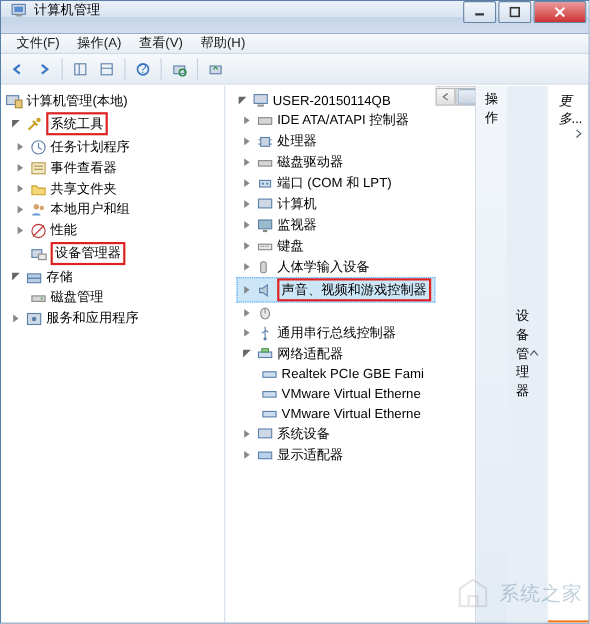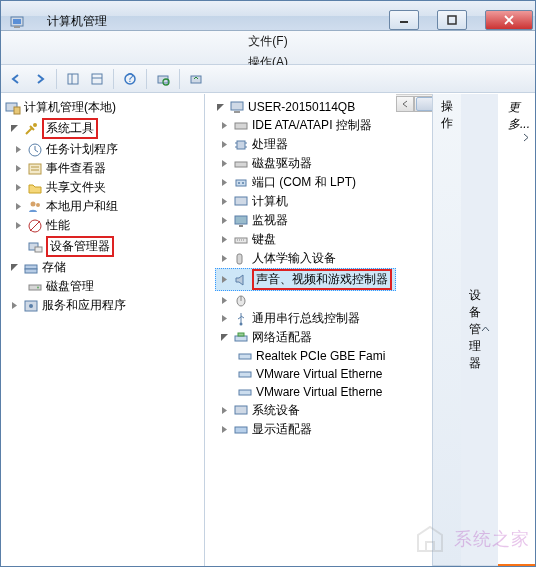--- a/index.html
+++ b/index.html
@@ -1,26 +1,26 @@
 <!DOCTYPE html>
 <html><head>
 <meta charset="utf-8">
 <style>
 * { box-sizing: border-box; margin: 0; padding: 0; font-family: "Microsoft YaHei", "Segoe UI", Tahoma, sans-serif; font-size: 12px; }
 body { background: #dde4ec; width: 536px; height: 567px; overflow: hidden; }
 
 .window { width: 536px; height: 567px; background: #fff; border: 1px solid #5a7fa8; display: flex; flex-direction: column; }
 
-.titlebar { height: 30px; background: linear-gradient(to bottom, #eaf0f8 0%, #d8e3f0 50%, #c4d5e8 51%, #d0ddee 100%); display: flex; align-items: flex-end; padding: 0 2px 0 8px; border-bottom: 1px solid #9aafc6; gap: 16px; }
+.titlebar { height: 30px; background: linear-gradient(to bottom, #eaf0f8 0%, #d8e3f0 50%, #c4d5e8 51%, #d0ddee 100%); display: flex; align-items: flex-start; padding: 0 2px 0 8px; border-bottom: 1px solid #9aafc6; }
 .titlebar .icon { width: 16px; height: 16px; margin-right: 6px; }
 .titlebar .title { flex: 1; color: #000; }
 .winbtn { width: 30px; height: 20px; border: 1px solid #6a86a6; margin-left: 2px; display: flex; align-items: center; justify-content: center; border-radius: 2px; background: linear-gradient(to bottom, #f2f6fb, #d5e1ef); }
 .winbtn.close { width: 48px; background: linear-gradient(to bottom, #e99, #c33); color: #fff; }
 
-.menubar { height: 34px; background: linear-gradient(to bottom, #f7f9fc, #e8eef5); border-bottom: 1px solid #c5d2e1; display: flex; align-items: center; padding: 0 6px; flex-direction: column; }
+.menubar { height: 18px; background: linear-gradient(to bottom, #f7f9fc, #e8eef5); border-bottom: 1px solid #c5d2e1; display: flex; align-items: center; padding: 0 6px; }
 .menuitem { padding: 2px 8px; color: #1a1a1a; }
 
 .toolbar { height: 28px; background: linear-gradient(to bottom, #f7f9fc, #e4ebf3); border-bottom: 1px solid #c5d2e1; display: flex; align-items: center; padding: 0 4px; gap: 2px; }
 .tbtn { width: 22px; height: 22px; display: flex; align-items: center; justify-content: center; border: 1px solid transparent; border-radius: 2px; }
 .sep { width: 1px; height: 20px; background: #c5d2e1; margin: 0 3px; }
 
 .body { flex: 1; display: flex; overflow: hidden; border-top: 1px solid #fff; }
 
 .pane-left { width: 204px; border-right: 1px solid #c5d2e1; overflow: auto; padding: 4px 0; background: #fff; }
 .pane-mid { flex: 1; border-right: 1px solid #c5d2e1; overflow: hidden; display: flex; flex-direction: row; background: #fff; }
@@ -42,21 +42,21 @@
 .sb-track { flex: 1; height: 16px; position: relative; }
 .sb-thumb { position: absolute; left: 2px; width: 120px; height: 14px; top: 1px; background: linear-gradient(to bottom,#eaeef5,#c9d4e3); border: 1px solid #9db7d4; border-radius: 2px; }
 
 .action-hdr { background: linear-gradient(to bottom,#f2f6fa,#e3ebf4); border-bottom: 1px solid #c5d2e1; padding: 4px 8px; font-weight: 400; }
 .action-sel { background: #e8eef6; padding: 4px 8px; display: flex; justify-content: space-between; align-items: center; border-bottom: 1px solid #d6dfeb; }
 .action-item { padding: 5px 10px; border-bottom: 2px solid #f97316; font-style: italic; }
 
 svg { display: block; }
 
 .watermark { position: absolute; right: 6px; bottom: 10px; opacity: 0.25; display:flex; align-items:center; gap:6px; pointer-events:none; }
-.watermark .wm-text { font-size: 18px; color:#a21caf; letter-spacing:1px; }
+.watermark .wm-text { font-size: 18px; color:#0c4a6e; letter-spacing:1px; }
 </style>
 </head>
 <body>
 
 <div class="window">
 
   <div class="titlebar">
     <span class="icon">
       <svg width="16" height="16">
           <rect x="2" y="3" width="12" height="9" fill="#cfd9e6" stroke="#5a7fa8"></rect>

